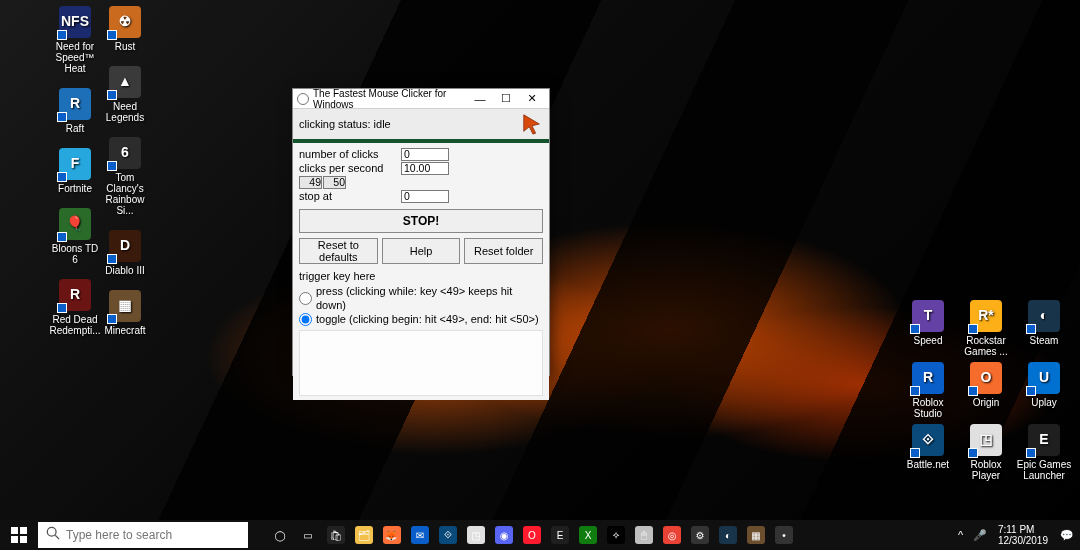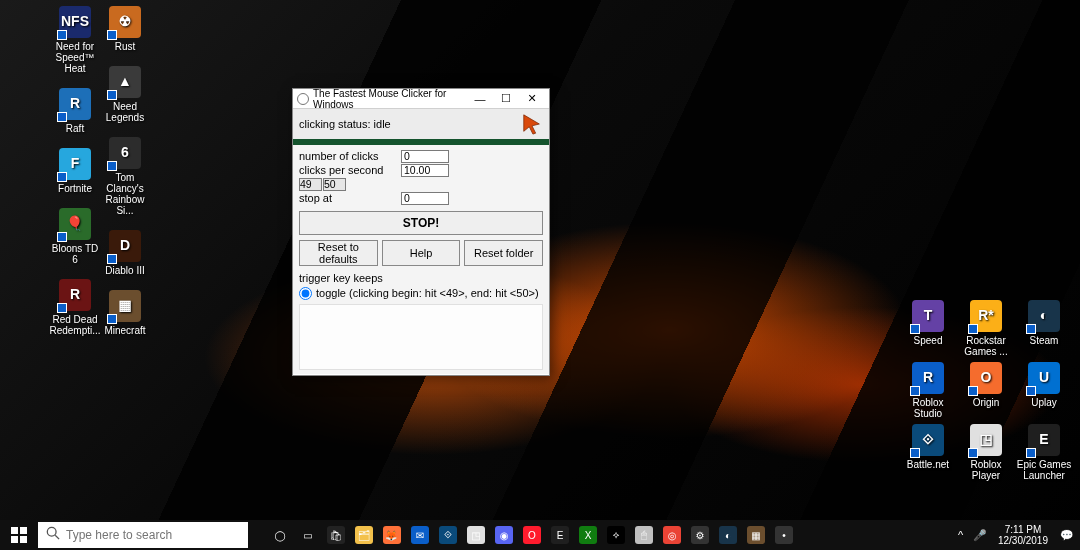--- a/index.html
+++ b/index.html
@@ -55,37 +55,37 @@
   }
   .titlebar {
     height:20px; display:flex; align-items:center; padding:0 4px;
     background:#fff; border-bottom:1px solid #d0d0d0;
   }
   .titlebar .appicon { width:12px; height:12px; margin-right:4px; border:1px solid #777; border-radius:50%; }
   .titlebar .title { flex:1; font-size:10px; }
   .titlebar .wbtn { width:26px; height:18px; display:flex; align-items:center; justify-content:center; font-size:11px; cursor:pointer; }
 
   .statusrow {
-    padding:4px 6px; background:#ececec; border-bottom:6px solid #14532d;
+    padding:4px 6px; background:#ececec; border-bottom:4px solid #14532d;
     display:flex; align-items:center; justify-content:space-between;
   }
   .cursor-icon {
     width:22px; height:22px; position:relative;
   }
   .cursor-icon svg { width:22px; height:22px; }
 
   .body { padding:4px 6px; background:#f4f4f4; }
   .formrow { display:flex; align-items:center; height:14px; margin:0 0 0 0; }
   .formrow label { width:102px; font-size:11px; }
   .formrow input.txt {
     width:48px; height:13px; font-size:10.5px; padding:0 2px;
     background:#fff; border:1px solid #7a7a7a;
   }
   .formrow .keybox {
-    width:23px; height:13px; font-size:10.5px; text-align:left;
+    width:23px; height:13px; font-size:10.5px; text-align:right;
     background:#e6e6e6; border:1px solid #7a7a7a; margin-right:1px;
   }
 
   .stopbtn {
     width:100%; height:24px; margin-top:6px;
     background:#efefef; border:1px solid #888;
     font-size:12px; font-weight:bold; cursor:pointer;
   }
   .btnrow { display:flex; gap:4px; margin-top:5px; }
   .btnrow button {
@@ -120,21 +120,21 @@
     border:none; outline:none; flex:1; font-size:12px; color:#333; background:transparent;
   }
   .tasksep { width:18px; }
   .tbicon {
     width:28px; height:30px; display:flex; align-items:center; justify-content:center;
     cursor:pointer; font-size:14px;
   }
   .tbicon .sq { width:18px; height:18px; border-radius:3px; display:flex; align-items:center; justify-content:center; font-size:10px; }
   .tray { margin-left:auto; display:flex; align-items:center; height:30px; }
   .tray .titem { padding:0 5px; font-size:11px; cursor:pointer; }
-  .tray .clock { text-align:center; font-size:10px; line-height:11px; padding:0 6px; }
+  .tray .clock { text-align:left; font-size:10px; line-height:11px; padding:0 6px; }
   .tray .notif { width:26px; text-align:center; }
 
 </style>
 </head>
 <body>
 
 <div class="wallpaper"></div>
 
 <div class="desktop">
 
@@ -260,21 +260,25 @@
 
       <button class="stopbtn">STOP!</button>
 
       <div class="btnrow">
         <button>Reset to defaults</button>
         <button>Help</button>
         <button>Reset folder</button>
       </div>
 
       <div class="modegroup">
-        <div class="grouplabel">trigger key keeps</div>
+        <div class="grouplabel">trigger key here</div>
+        <label class="radio-row">
+          <input type="radio" name="mode" style="">
+          <span>press (clicking while: key &lt;49&gt; keeps hit down)</span>
+        </label>
         <label class="radio-row">
           <input type="radio" name="mode" checked="" style="">
           <span>toggle (clicking begin: hit &lt;49&gt;, end: hit &lt;50&gt;)</span>
         </label>
       </div>
 
       <div class="lowerpad"></div>
     </div>
   </div>
 

